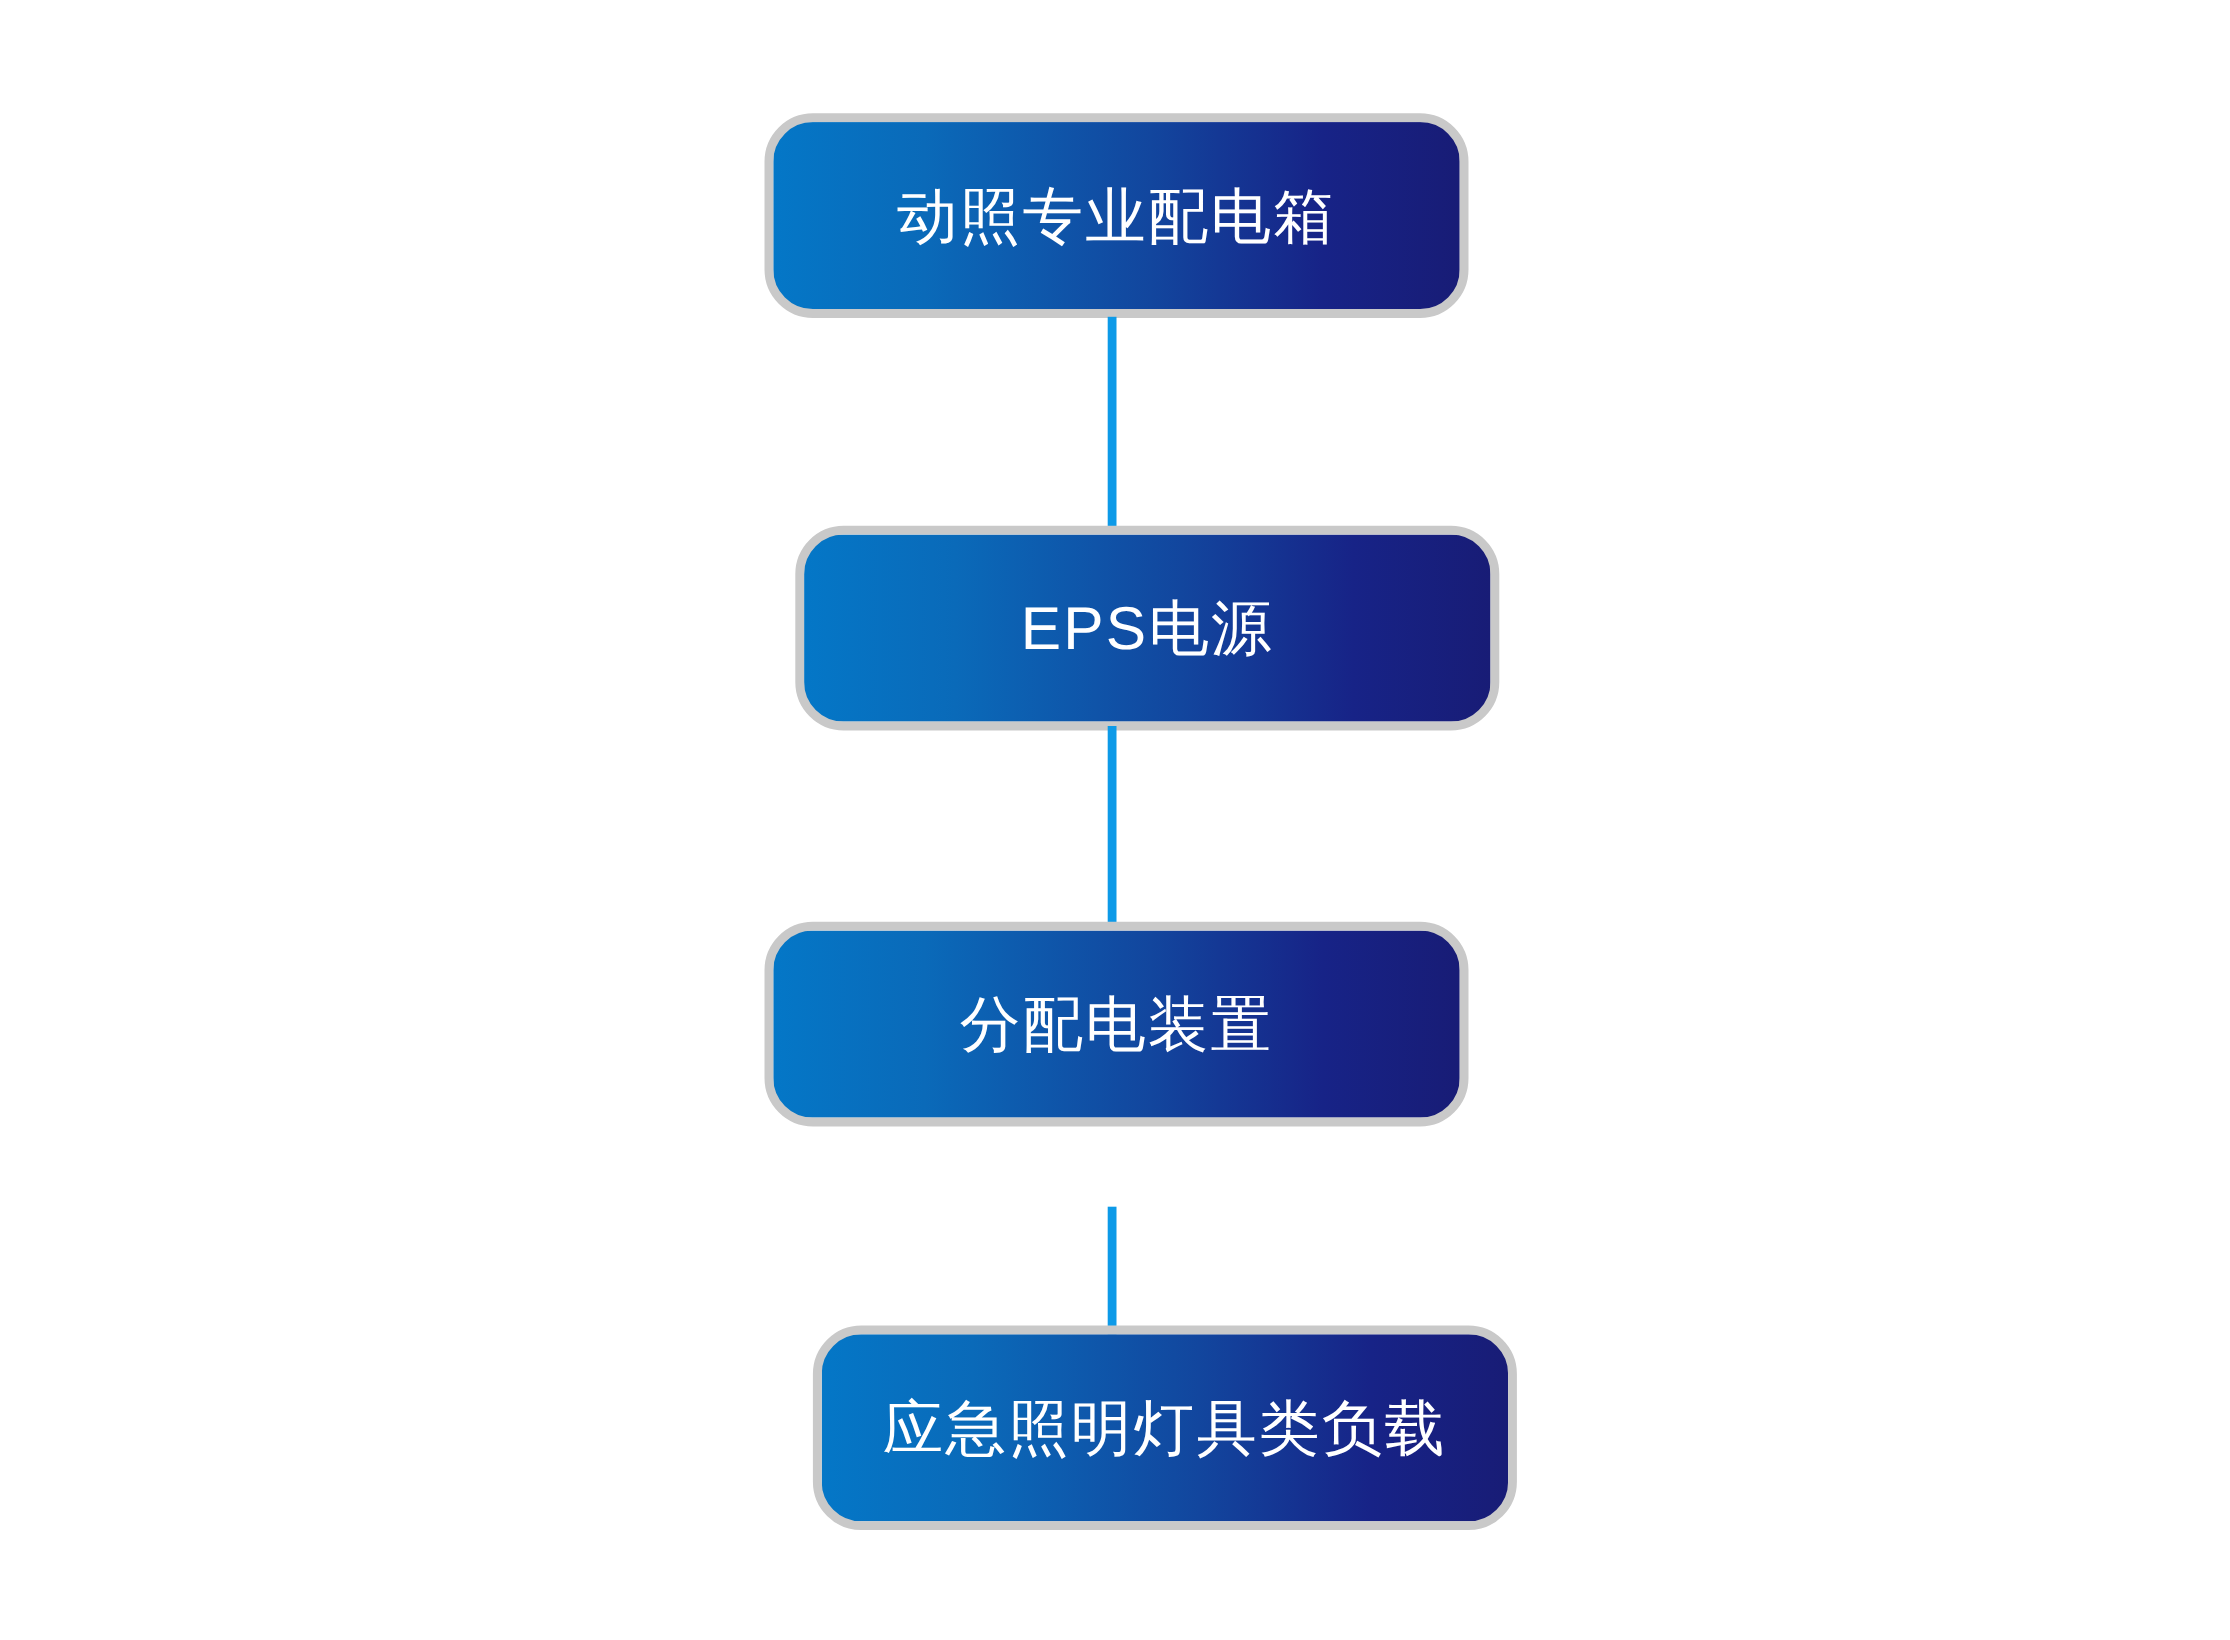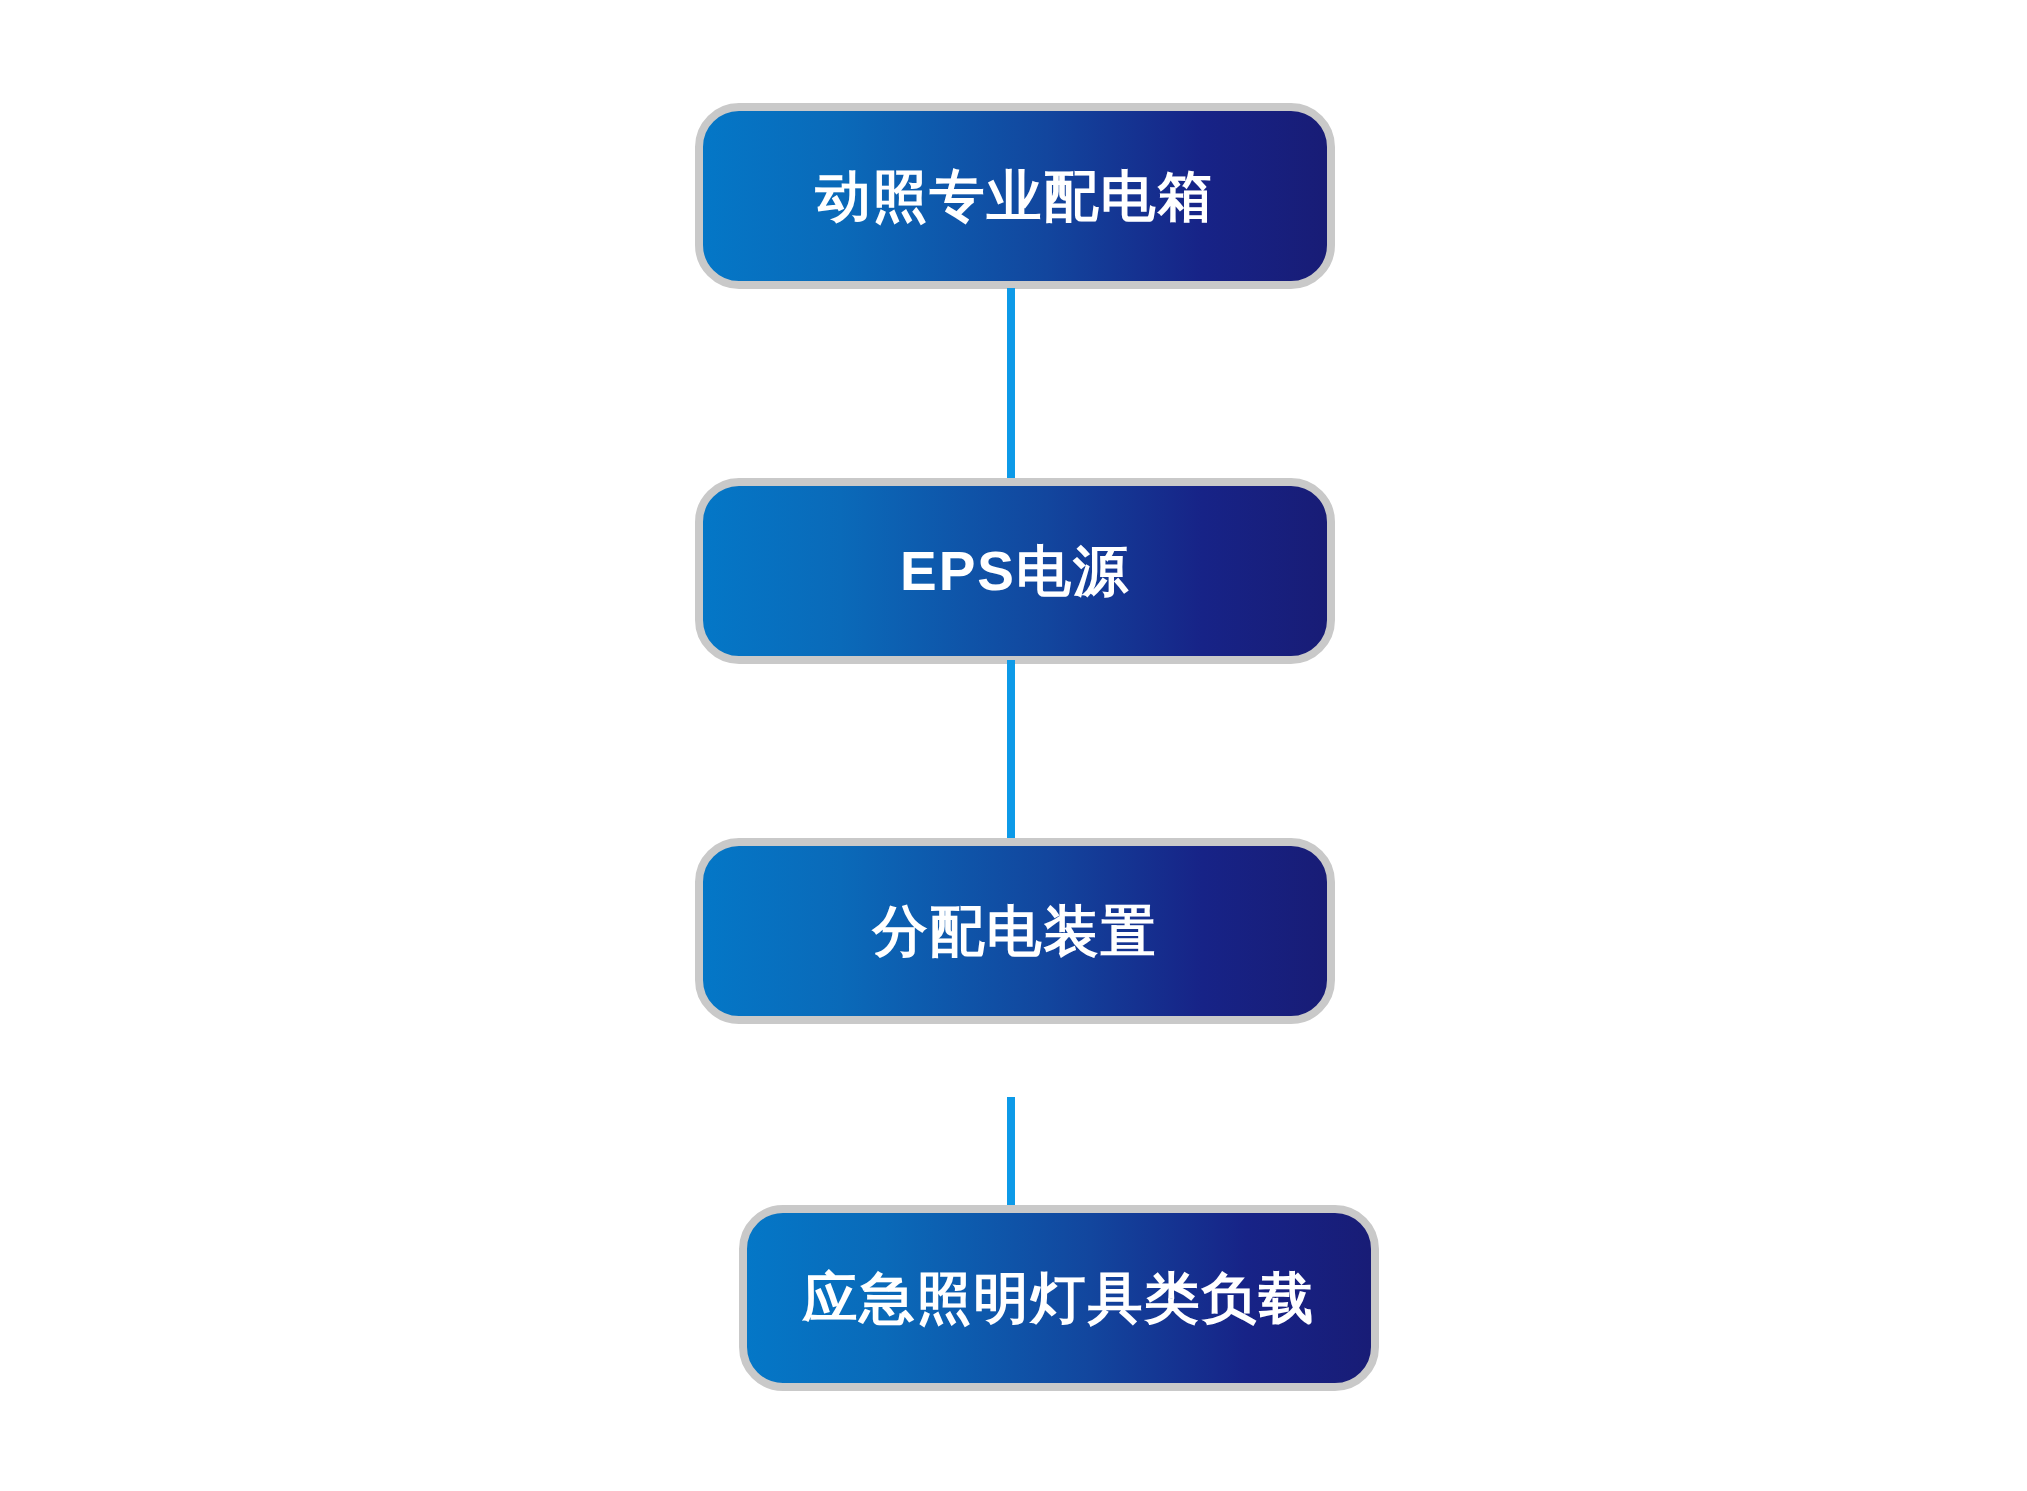--- a/index.html
+++ b/index.html
@@ -43,28 +43,28 @@
     border-radius: 44px;
     border: 8px solid #c9c9c9;
     background: linear-gradient(to right, #0477c7 0%, #0a6ab9 22%, #12469e 55%, #172387 80%, #181c76 100%);
     display: flex;
     align-items: center;
     justify-content: center;
     overflow: hidden;
   }
 
   .node-1 { top: 103px; }
-  .node-2 { top: 478px; }
+  .node-2 { top: 478px; margin-left: 28px; }
   .node-3 { top: 838px; }
   .node-4 { top: 1205px; margin-left: 44px; }
 
   .node-label {
     color: #ffffff;
     font-size: 55px;
-    font-weight: 700;
+    font-weight: 400;
     letter-spacing: 2px;
     line-height: 1.1;
     text-align: center;
     white-space: nowrap;
     user-select: none;
   }
 </style>
 </head>
 <body>
 

